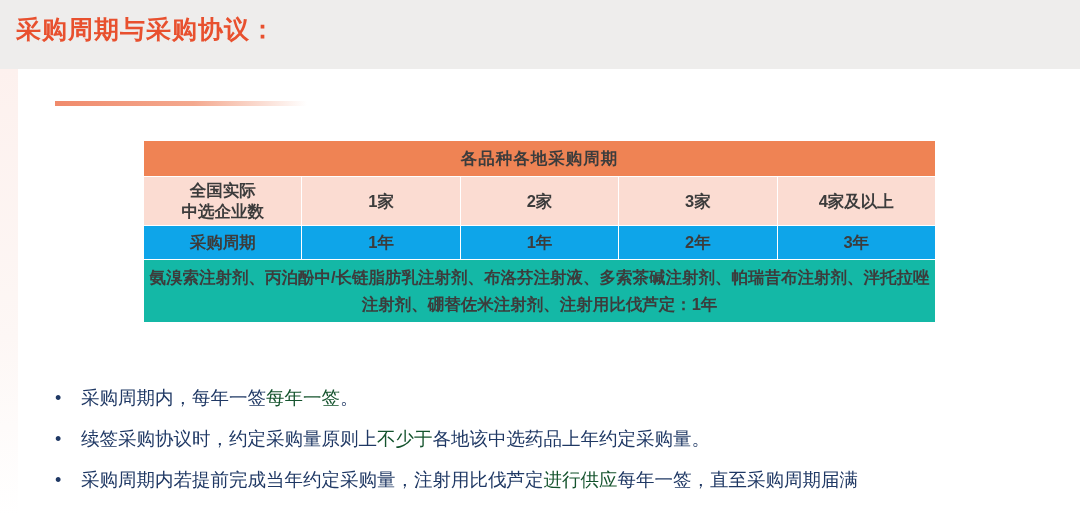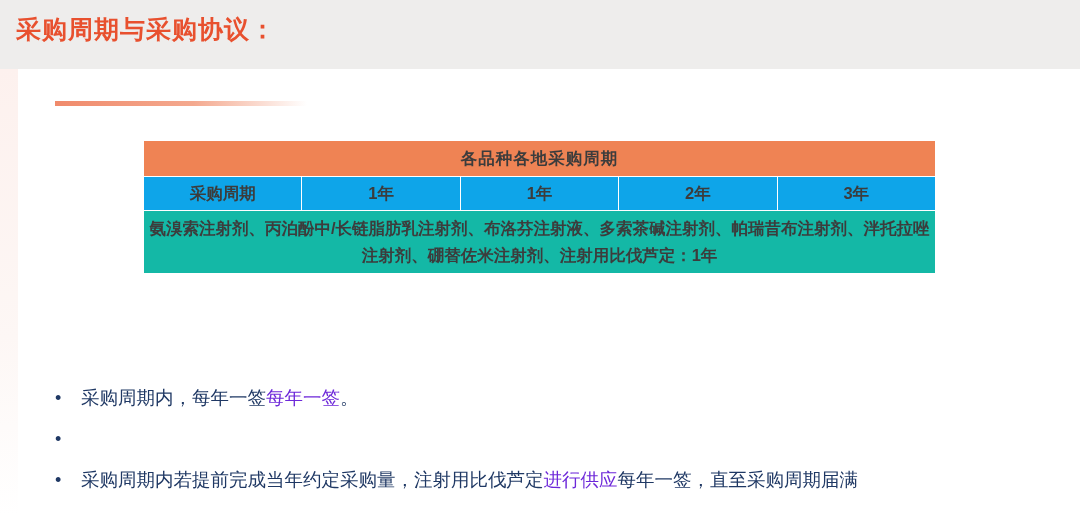--- a/index.html
+++ b/index.html
@@ -132,40 +132,50 @@
     width: 26px;
     flex: 0 0 26px;
     color: #1f3864;
     font-size: 18px;
     line-height: 26px;
   }
   .bullet .txt {
     color: #1f3864;
   }
   .hl {
-    color: #6d28d9;
+    color: #14532d;
   }
 </style>
 </head>
 <body>
 
 <div class="slide">
 
   <div class="header-band"></div>
   <div class="header-title">采购周期与采购协议：</div>
 
   <div class="left-strip"></div>
   <div class="left-strip-inner"></div>
   <div class="accent-bar"></div>
 
   <div class="table-wrap">
     <table class="purchase-table">
       <tbody>
           <tr class="row-title">
         <td colspan="5">各品种各地采购周期</td>
+      </tr>
+      <tr class="row-head">
+        <td style="width:205px">
+          <div>全国实际</div>
+          <div>中选企业数</div>
+        </td>
+        <td style="width:147px">1家</td>
+        <td style="width:147px">2家</td>
+        <td style="width:147px">3家</td>
+        <td style="width:147px">4家及以上</td>
       </tr>
       <tr class="row-cycle">
         <td>采购周期</td>
         <td>1年</td>
         <td>1年</td>
         <td>2年</td>
         <td>3年</td>
       </tr>
       <tr class="row-note">
         <td colspan="5">氨溴索注射剂、丙泊酚中/长链脂肪乳注射剂、布洛芬注射液、多索茶碱注射剂、帕瑞昔布注射剂、泮托拉唑注射剂、硼替佐米注射剂、注射用比伐芦定：1年</td>
@@ -176,20 +186,23 @@
 
   <div class="bullets">
     <div class="bullet">
       <span class="dot">•</span>
       <span class="txt">
         <span>采购周期内，每年一签</span><span class="hl">每年一签</span><span>。</span>
       </span>
     </div>
     <div class="bullet">
       <span class="dot">•</span>
+      <span class="txt">
+        <span>续签采购协议时，约定采购量原则上</span><span class="hl">不少于</span><span>各地该中选药品上年约定采购量。</span>
+      </span>
     </div>
     <div class="bullet">
       <span class="dot">•</span>
       <span class="txt">
         <span>采购周期内若提前完成当年约定采购量，注射用比伐芦定</span><span class="hl">进行供应</span><span>每年一签，直至采购周期届满</span>
       </span>
     </div>
   </div>
 
 </div>

